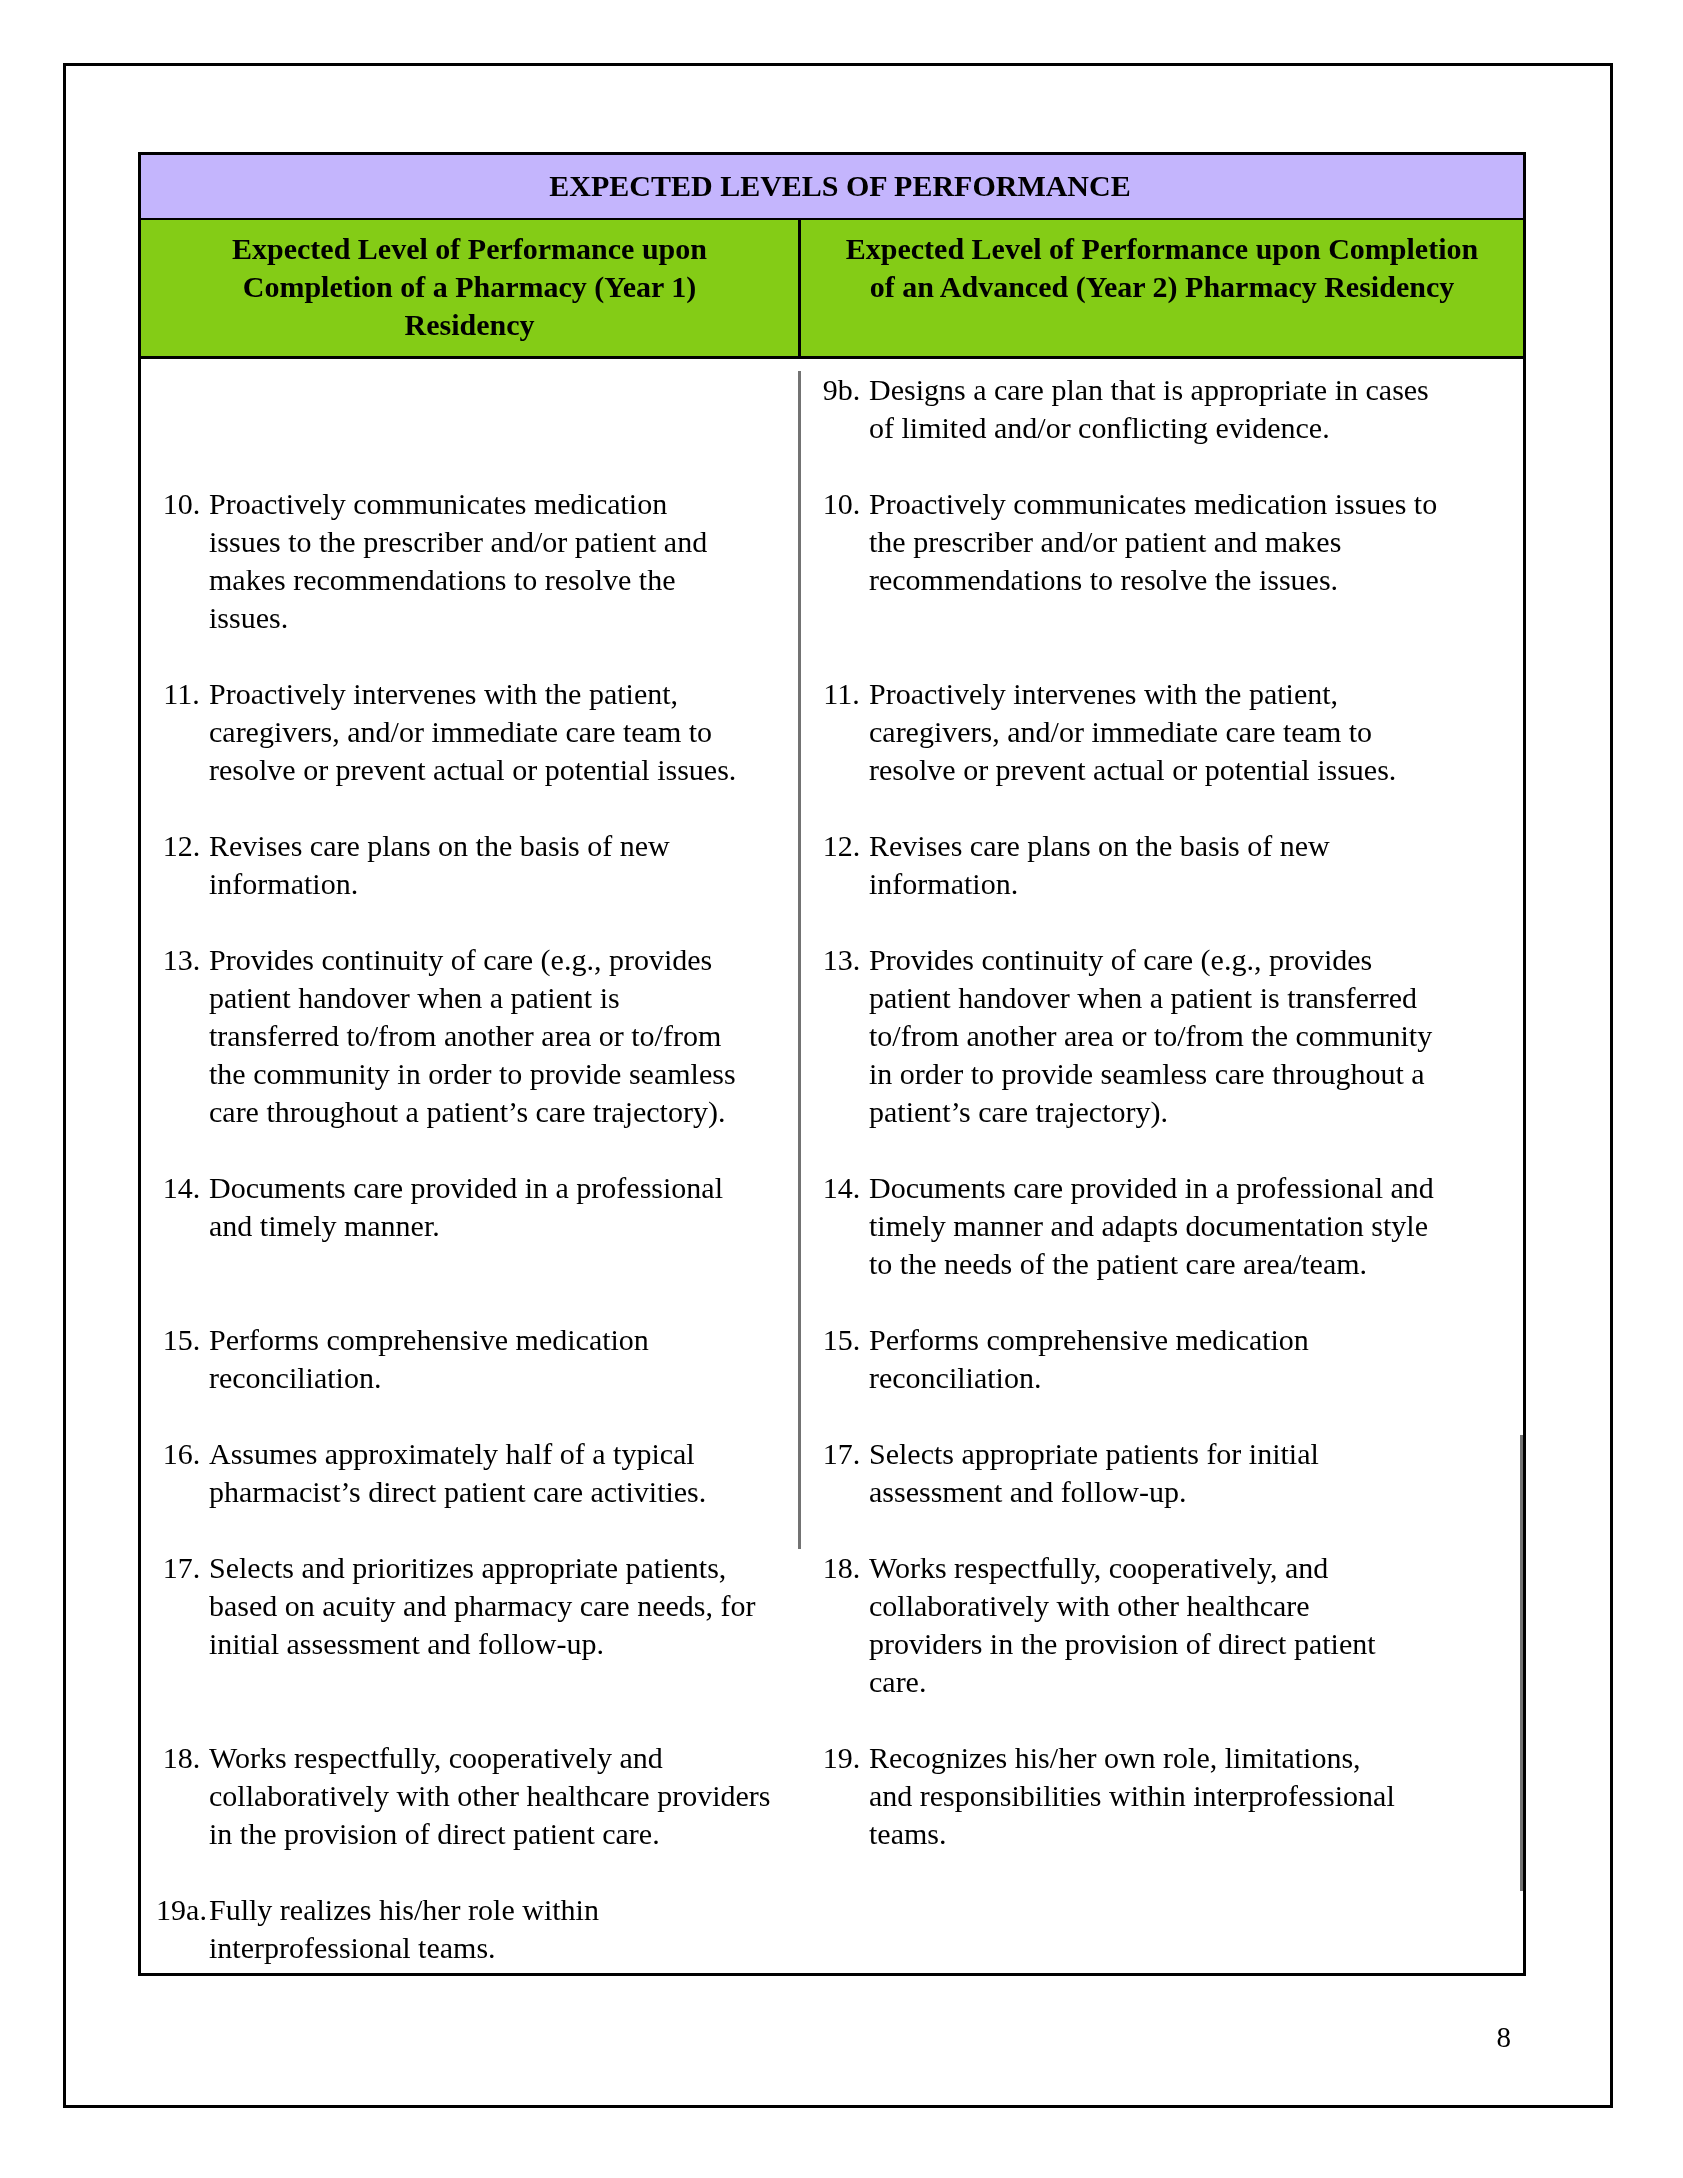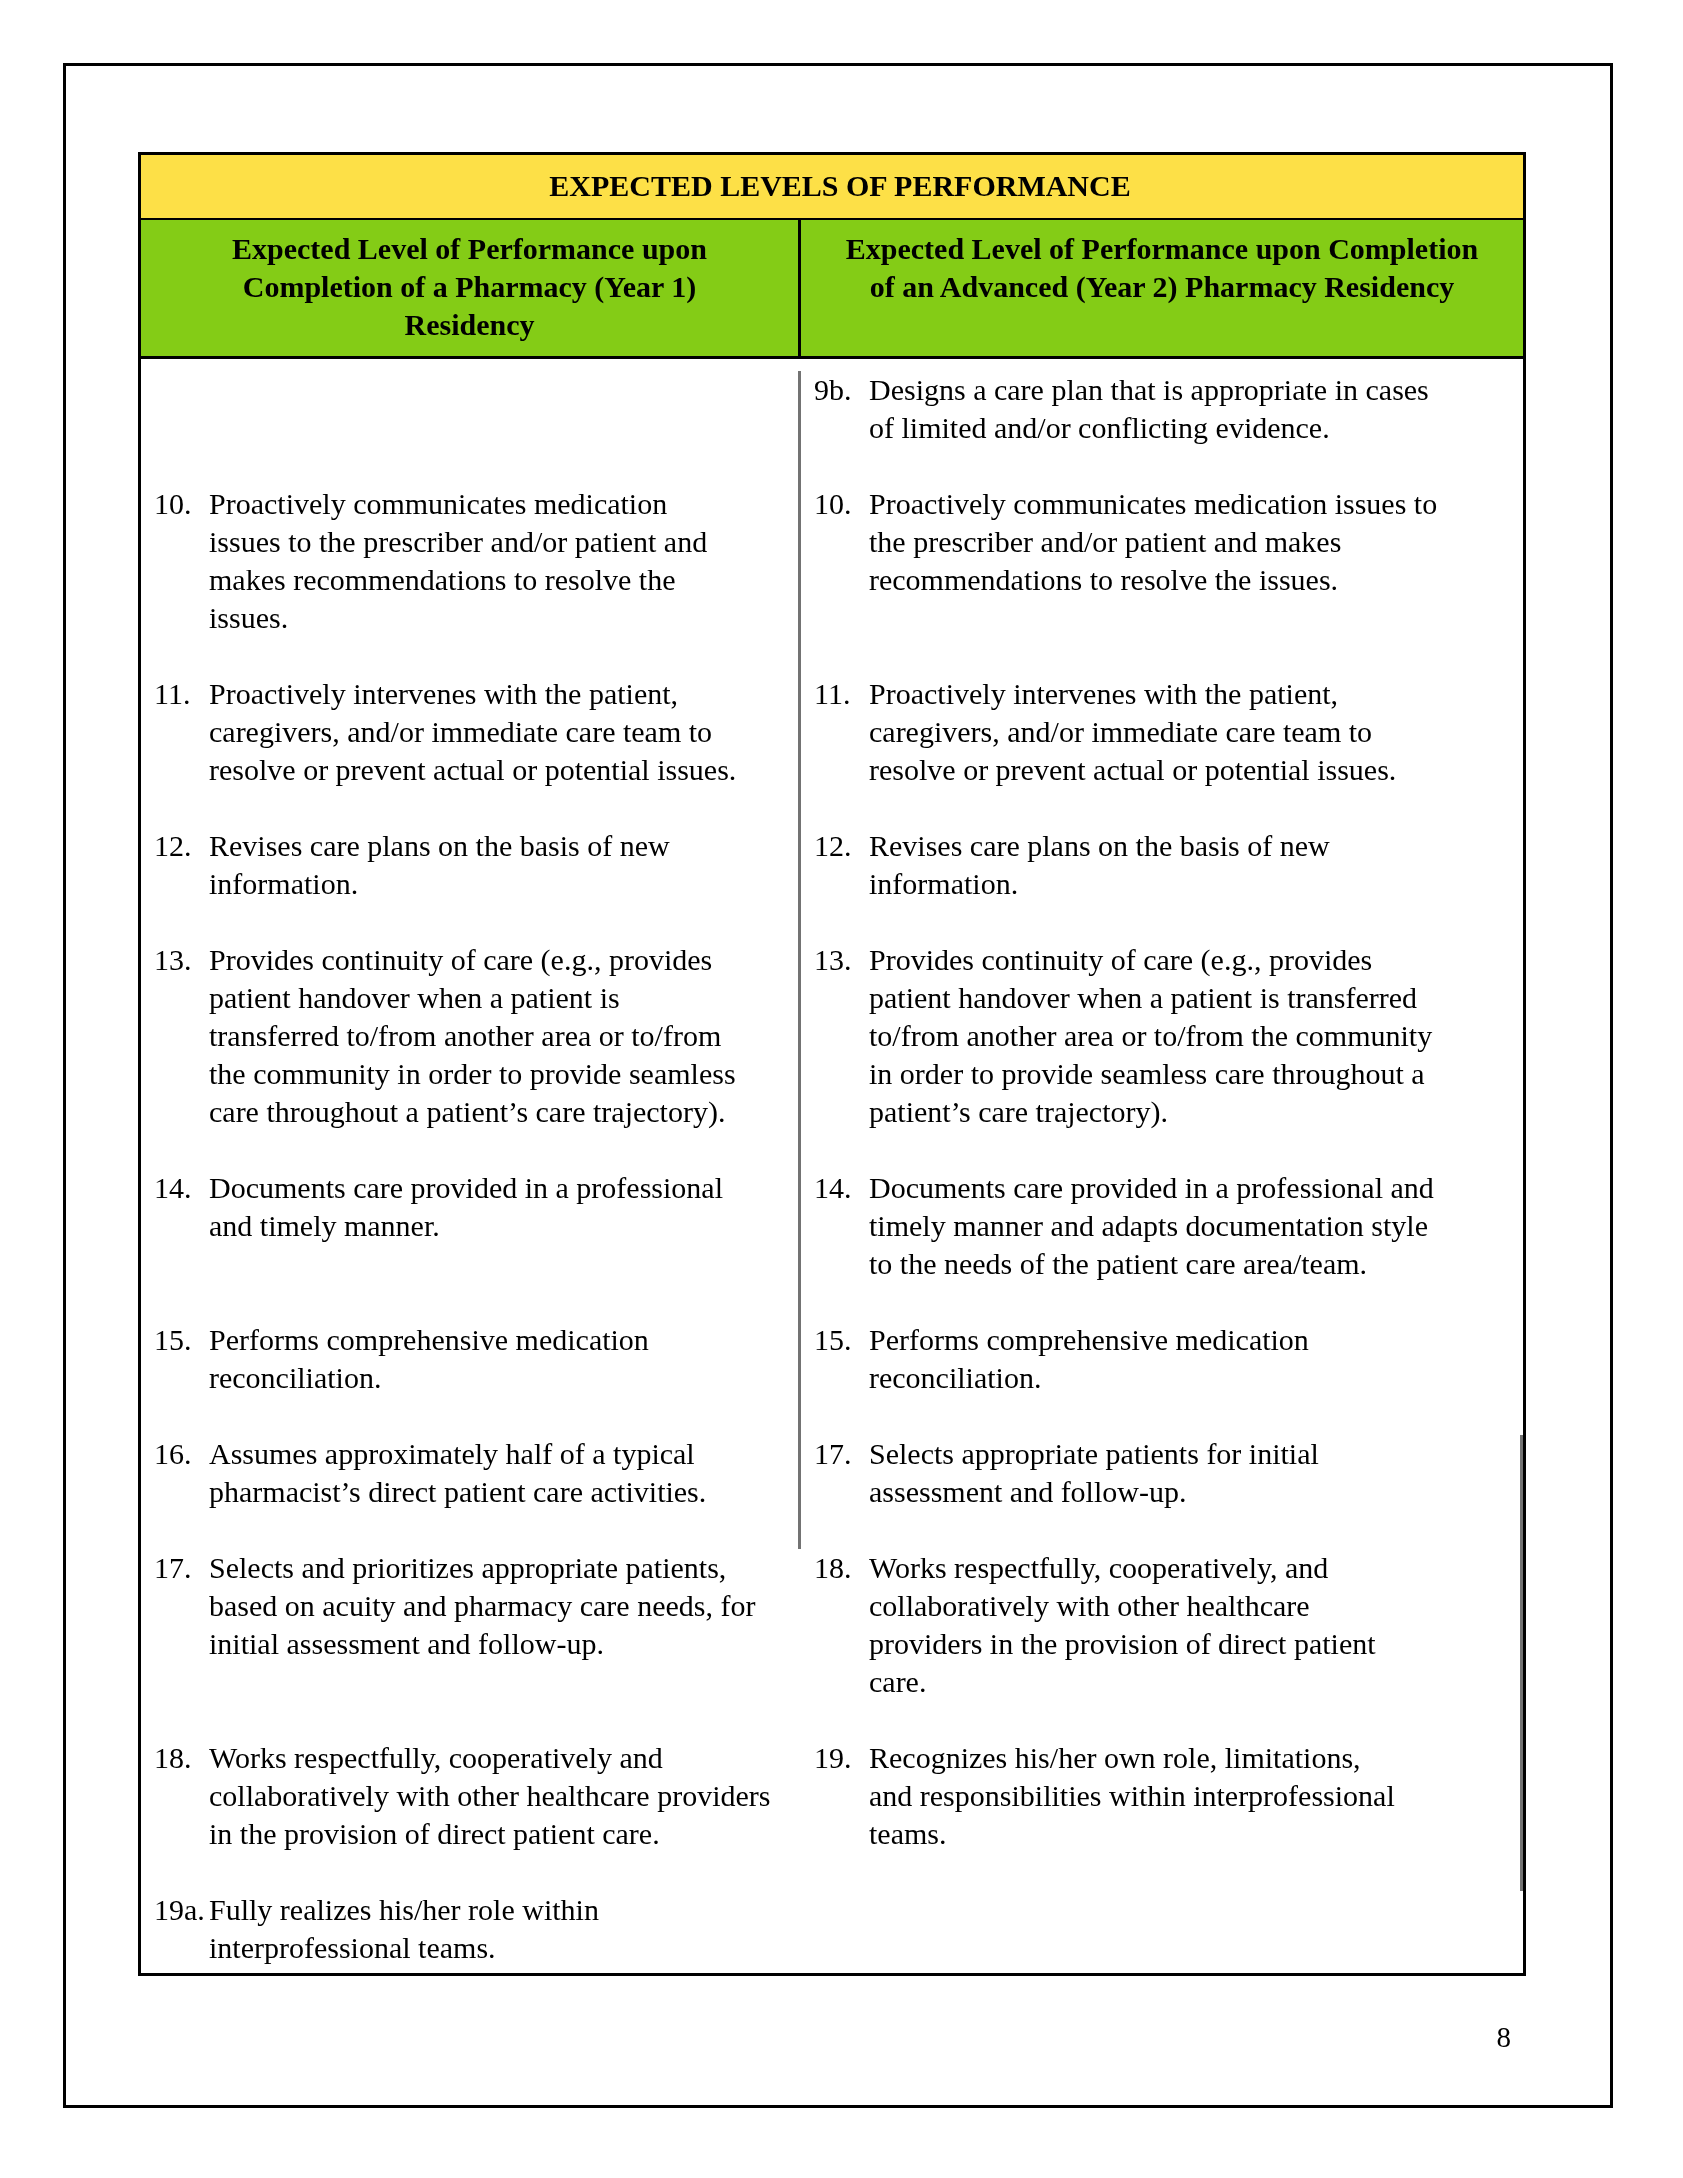--- a/index.html
+++ b/index.html
@@ -19,21 +19,21 @@
   }
   .perf-table {
     position: absolute;
     left: 72px; top: 86px;
     width: 1388px;
     border: 3px solid #000000;
     box-sizing: border-box;
     background: #ffffff;
   }
   .table-title {
-    background: #fde047;
+    background: #c4b5fd;
     border-bottom: 2px solid #000000;
     text-align: center;
     font-weight: bold;
     font-size: 30px;
     line-height: 36px;
     padding: 13px 0 14px 16px;
   }
   .header-row {
     display: grid;
     grid-template-columns: 660px 722px;
@@ -65,20 +65,21 @@
   .body-cell.last { padding-bottom: 6px; }
   .item {
     white-space: pre-line;
     padding-left: 55px;
     text-indent: -55px;
   }
   .item .num {
     display: inline-block;
     width: 55px;
     text-indent: 0;
+    text-align: center;
   }
   .page-number {
     position: absolute;
     right: 99px;
     top: 1955px;
     font-size: 29px;
   }
 </style>
 </head>
 <body>

